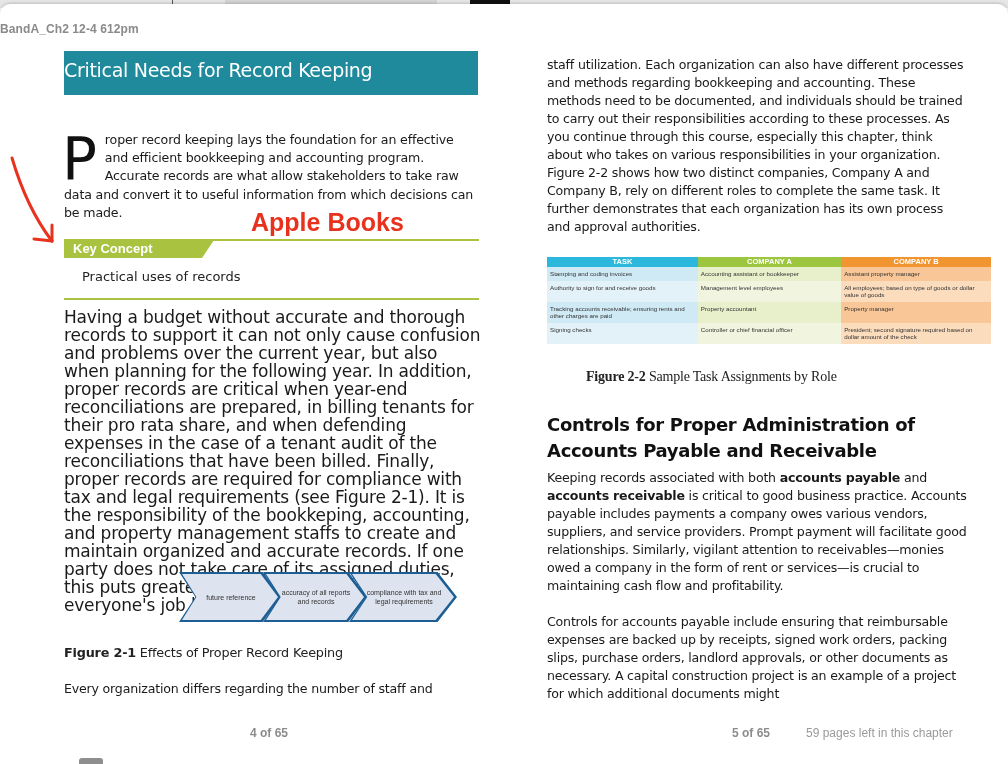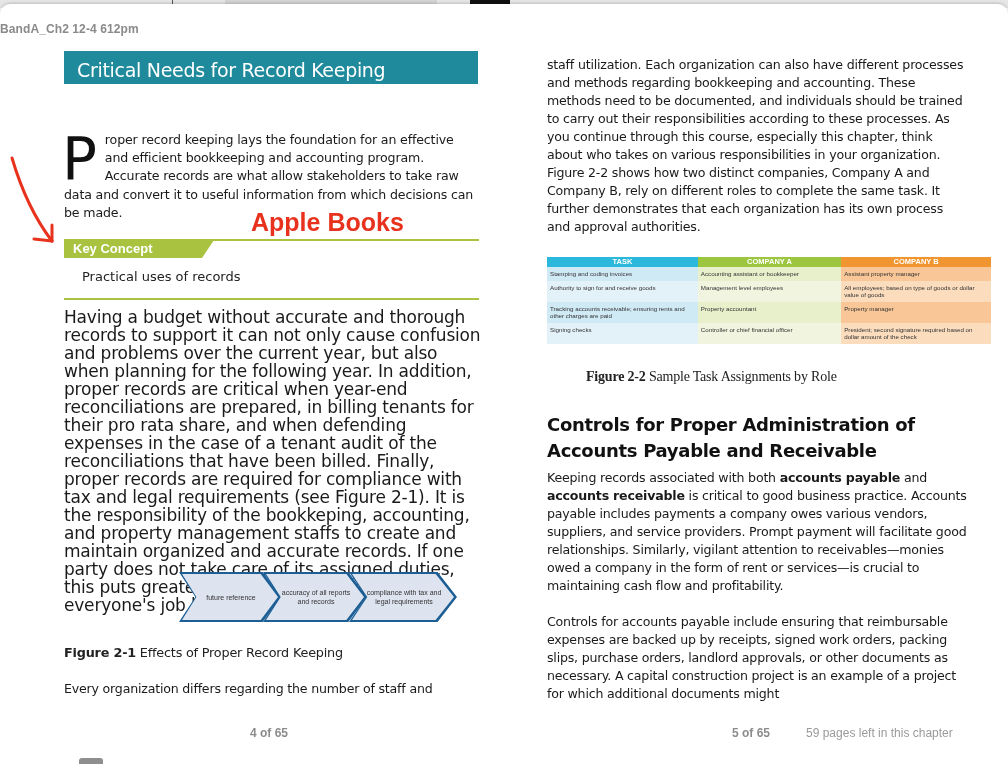--- a/index.html
+++ b/index.html
@@ -11,21 +11,21 @@
   .bg-divider { position: absolute; left: 172px; top: 0; width: 1px; height: 8px; background: #555; }
   .bg-search { position: absolute; left: 225px; top: 0; width: 212px; height: 6px; background: #d4d4d4; border-radius: 0 0 4px 4px; overflow: hidden; font-size: 9px; color: #888; line-height: 0; }
   .bg-glyph { position: absolute; left: 470px; top: 0; width: 40px; height: 5px; background: #111; }
 
   
   .window { position: absolute; left: 0; top: 4px; width: 1008px; height: 770px; background: #fff; border-radius: 10px 10px 0 0; box-shadow: 0 -1px 3px rgba(0,0,0,0.18); }
   .window-title { position: absolute; top: 18px; left: 0; width: 1008px; font-family: "Liberation Sans", sans-serif; font-size: 12px; font-weight: bold; color: #8a8a8a; letter-spacing: 0.1px; }
 
   
   .page-left { position: absolute; left: 64px; top: 51px; width: 416px; }
-  .section-banner { position: absolute; left: 0; top: 0; width: 414px; height: 33px; background: #1f8a9c; color: #fff; font-family: "DejaVu Sans", sans-serif; font-size: 19px; line-height: 39px; padding-left: 13px; letter-spacing: -0.3px; }
+  .section-banner { position: absolute; left: 0; top: 0; width: 414px; height: 44px; background: #1f8a9c; color: #fff; font-family: "DejaVu Sans", sans-serif; font-size: 19px; line-height: 39px; letter-spacing: -0.3px; }
   .intro { position: absolute; left: 0; top: 80px; width: 416px; font-family: "DejaVu Sans", sans-serif; font-size: 12.6px; line-height: 18.2px; letter-spacing: -0.15px; }
   .drop-cap { float: left; font-size: 58px; line-height: 48px; margin: 4px 8px 0 -2px; font-family: "DejaVu Sans", sans-serif; font-weight: normal; color: #111; }
 
   .watermark { position: absolute; left: 251px; top: 208px; font-family: "Liberation Sans", sans-serif; font-weight: bold; font-size: 25px; color: #e8321e; }
   .arrow { position: absolute; left: 6px; top: 155px; }
 
   .key-concept { position: absolute; left: 64px; top: 239px; width: 416px; height: 62px; }
   .kc-line-top { position: absolute; left: 0; top: 0; width: 415px; height: 2px; background: #a9c23f; }
   .kc-tab { position: absolute; left: 0; top: 1px; width: 150px; height: 18px; background: #a9c23f; clip-path: polygon(0 0, 100% 0, 92% 100%, 0 100%); color: #fff; font-family: "Liberation Sans", sans-serif; font-weight: bold; font-size: 13px; line-height: 18px; padding-left: 9px; }
   .kc-text { position: absolute; left: 18px; top: 30px; font-family: "DejaVu Sans", sans-serif; font-size: 13px; color: #222; }

